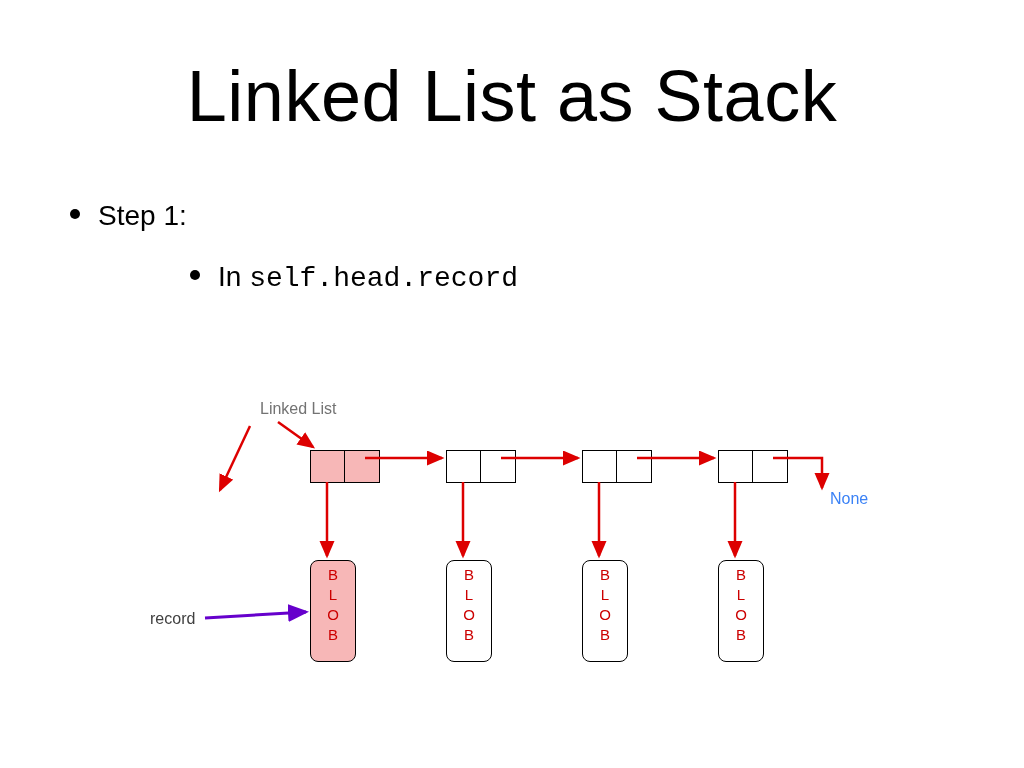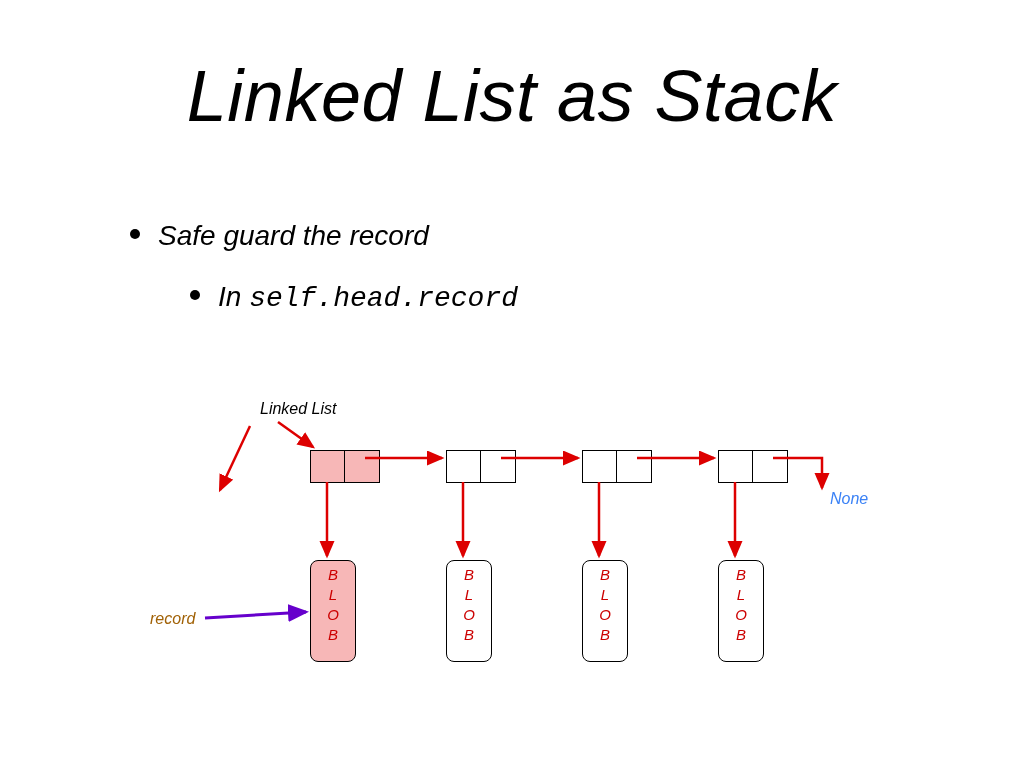--- a/index.html
+++ b/index.html
@@ -8,21 +8,20 @@
     width: 1024px;
     height: 768px;
     background: #fff;
     font-family: Arial, Helvetica, sans-serif;
     color: #000;
   }
   .slide {
     position: relative;
     width: 1024px;
     height: 768px;
-    font-style: italic;
   }
   .title {
     position: absolute;
     top: 55px;
     left: 0;
     width: 1024px;
     text-align: center;
     font-size: 72px;
     font-weight: 400;
     letter-spacing: 0.5px;
@@ -57,29 +56,29 @@
     left: 150px;
     top: 400px;
     width: 740px;
     height: 280px;
   }
   .ll-label {
     position: absolute;
     left: 110px;
     top: 0px;
     font-size: 16px;
-    color: #000000;
+    color: #737373;
     text-align: right;
   }
   .record-label {
     position: absolute;
     left: 0px;
     top: 210px;
     font-size: 16px;
-    color: #a16207;
+    color: #404040;
   }
   .none-label {
     position: absolute;
     left: 680px;
     top: 90px;
     font-size: 16px;
     color: #3b82f6;
   }
   .node {
     position: absolute;
@@ -130,22 +129,22 @@
   }
 </style>
 </head>
 <body>
 
 <div class="slide">
 
   <div class="title">Linked List as Stack</div>
 
   <div class="bullets">
-    <div class="lvl2">
-      <span class="dot"></span><span>Safe guard the record</span>
+    <div class="lvl1">
+      <span class="dot"></span><span>Step 1:</span>
     </div>
     <div class="lvl3">
       <span class="dot"></span><span>In </span><span class="code">self.head.record</span>
     </div>
   </div>
 
   <div class="diagram">
     <div class="ll-label">Linked List</div>
     <div class="record-label">record</div>
     <div class="none-label">None</div>

